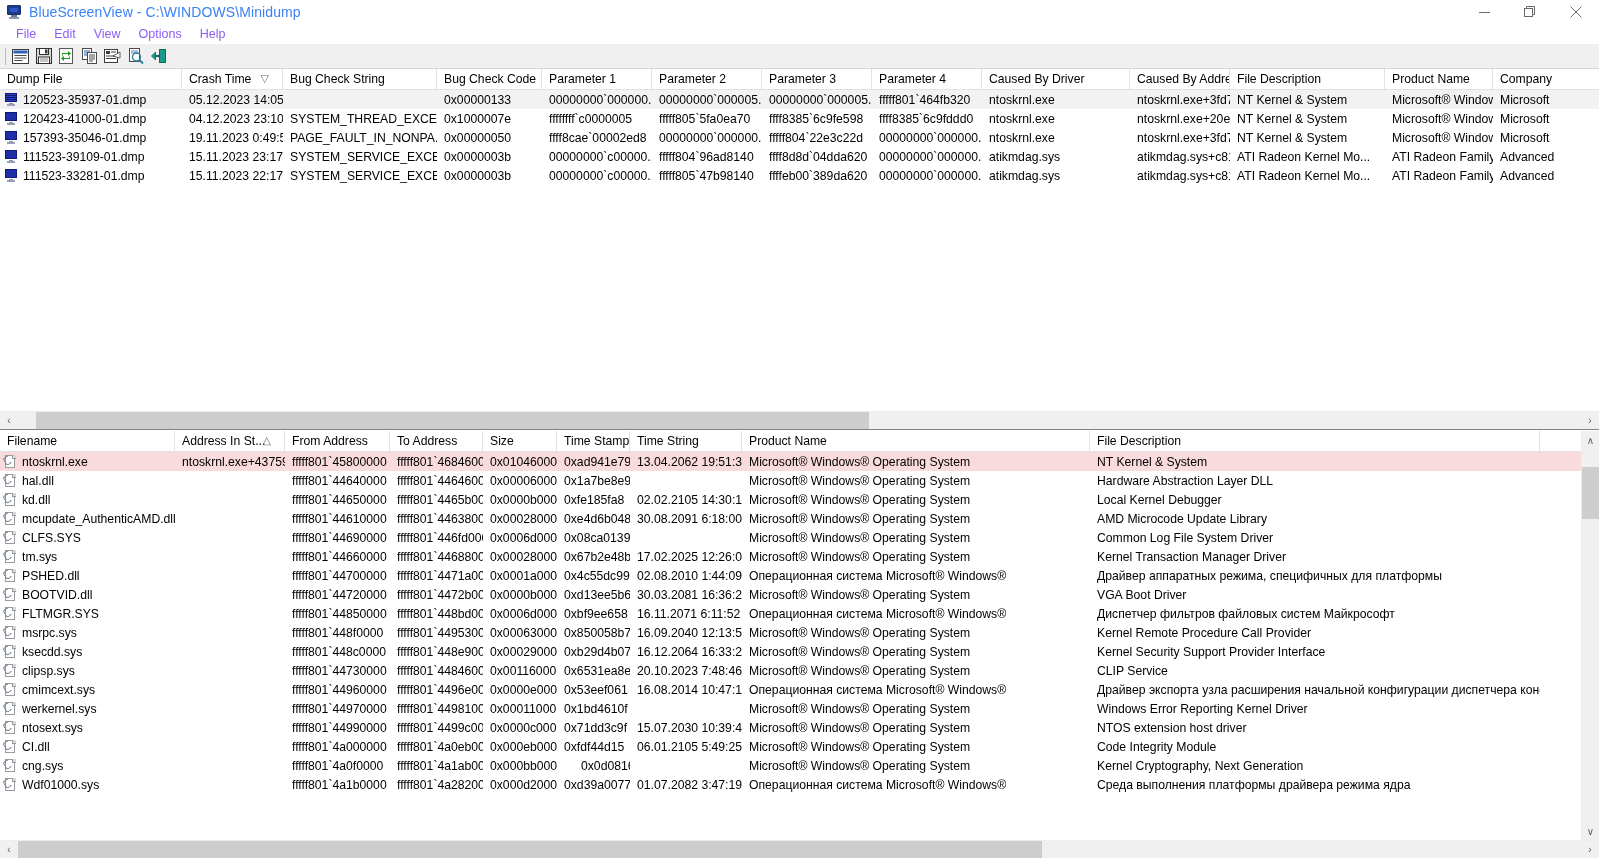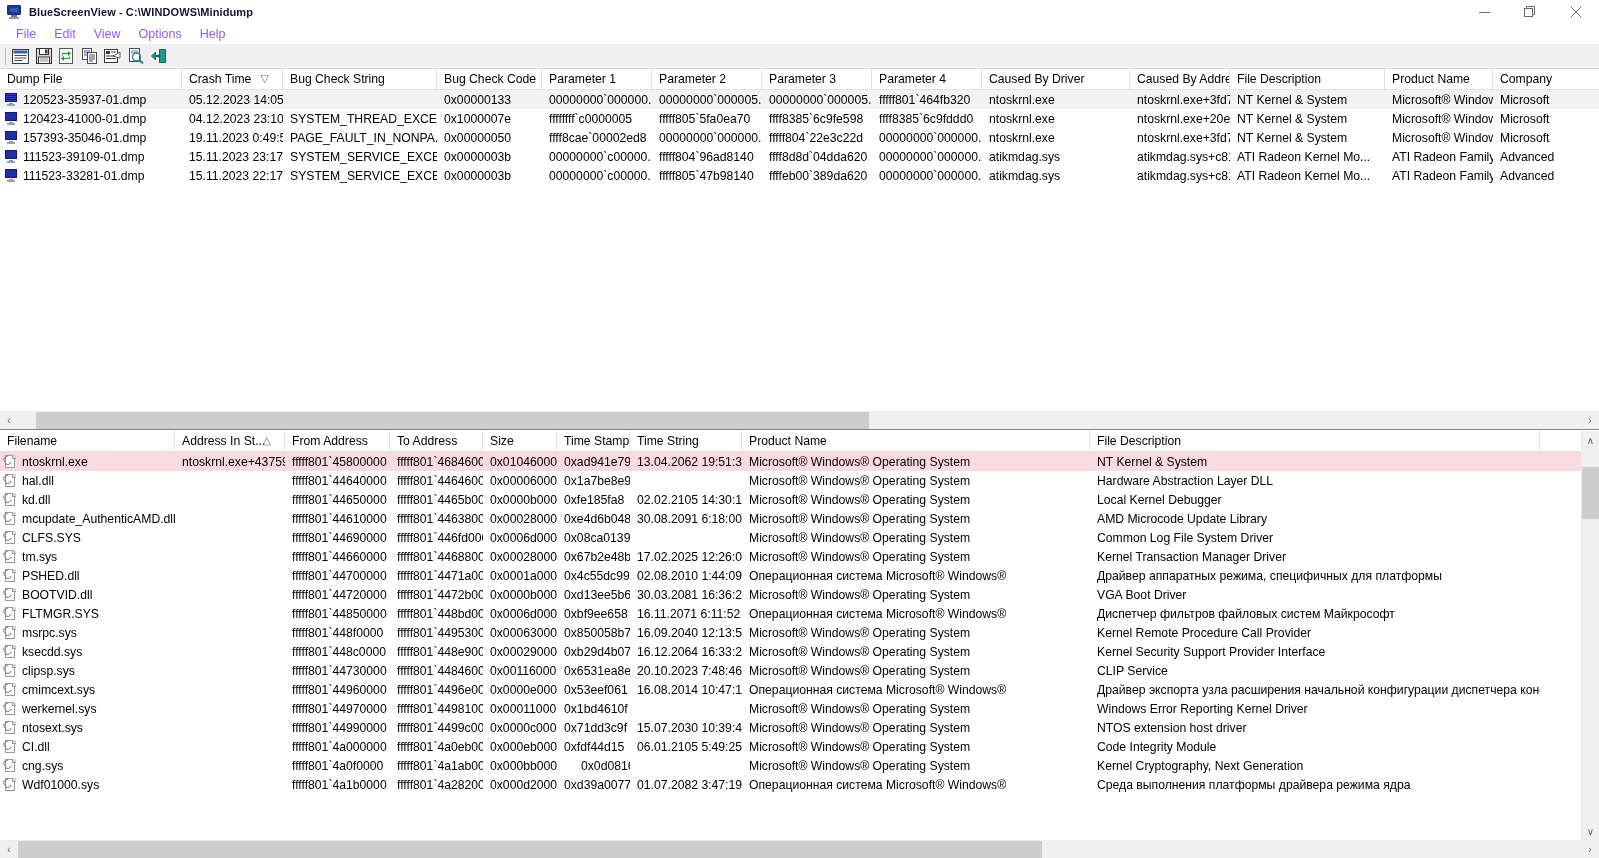--- a/index.html
+++ b/index.html
@@ -31,21 +31,21 @@
   .title-icon .mon:after{
     content:""; position:absolute; left:2px; top:2px; right:2px; bottom:2px;
     background:#2f56c9;
   }
   .title-icon .base{
     position:absolute; left:5px; top:11px; width:6px; height:2px; background:#6f7b91;
   }
   .title-icon .foot{
     position:absolute; left:3px; top:13px; width:10px; height:2px; background:#8d98ab;
   }
-  .title-text { font-size: 11px; color: #0f172a; letter-spacing: .1px; white-space: nowrap; font-weight: bold; }
+  .title-text { font-size: 14px; color: #3b82f6; letter-spacing: .1px; white-space: nowrap; }
   .win-buttons { position: absolute; right: 0; top: 0; height: 24px; display: flex; }
   .win-btn {
     width: 46px; height: 24px; display: flex; align-items: center; justify-content: center;
     color: #555; font-size: 11px;
   }
   .win-btn svg { display:block; }
 
   
   .menubar {
     height: 20px; flex: 0 0 20px;

